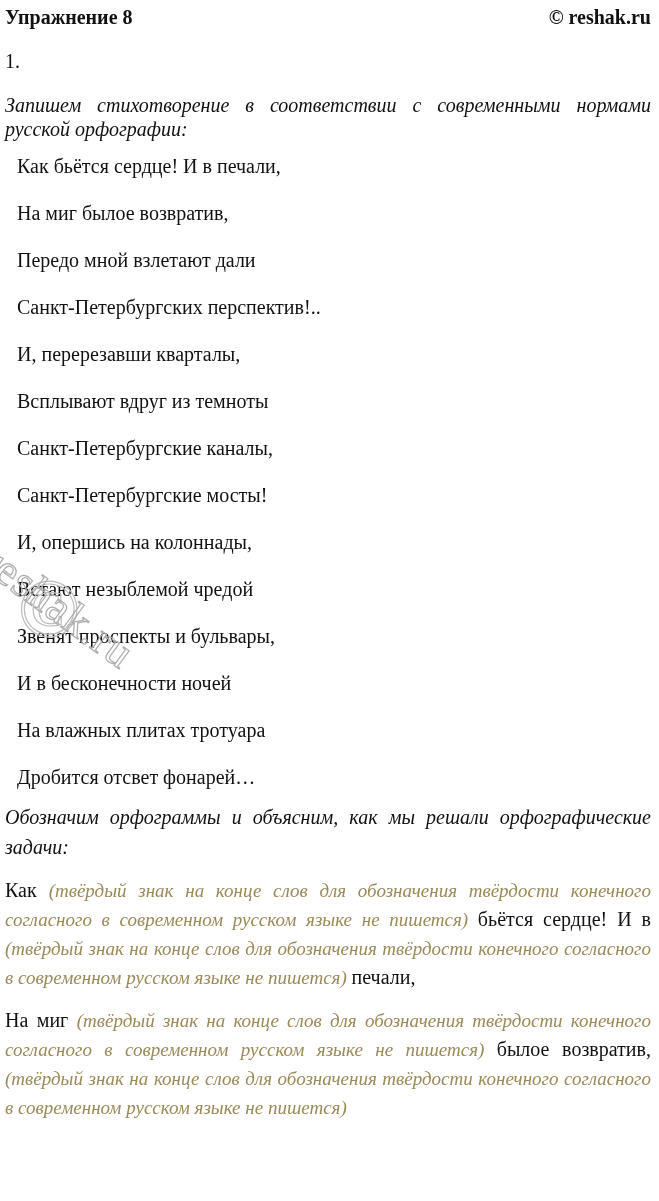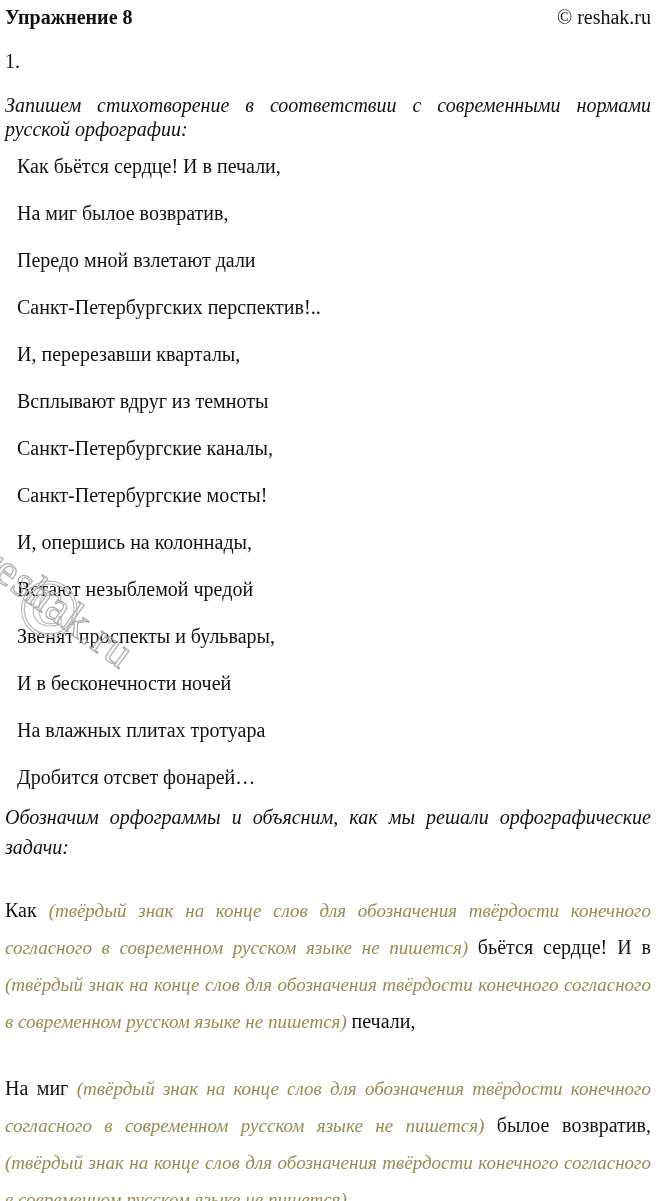--- a/index.html
+++ b/index.html
@@ -16,21 +16,21 @@
   }
   
   .header-row {
     display: flex;
     justify-content: space-between;
     align-items: flex-start;
     font-size: 20px;
     line-height: 24px;
   }
   .exercise-title { font-weight: bold; }
-  .copyright { font-weight: normal; }
+  .copyright { font-weight: bold; }
 
   
   .section-number {
     margin-top: 20px;
     font-size: 20px;
     line-height: 24px;
   }
 
   
   .intro-paragraph {
@@ -54,23 +54,23 @@
   .task-intro {
     margin-top: -12px;
     font-size: 20px;
     font-style: italic;
     line-height: 30px;
     text-align: justify;
   }
 
   
   .analysis-paragraph {
-    margin-top: 30px;
+    margin-top: 14px;
     font-size: 20px;
-    line-height: 36px;
+    line-height: 28px;
     text-align: justify;
   }
   .seg-normal { color: #111111; font-style: normal; }
   .seg-note { color: #9a8a58; font-style: italic; font-size: 19px; }
 
   
   .watermark {
     position: absolute;
     left: 0; top: 0;
     width: 100%; height: 100%;

